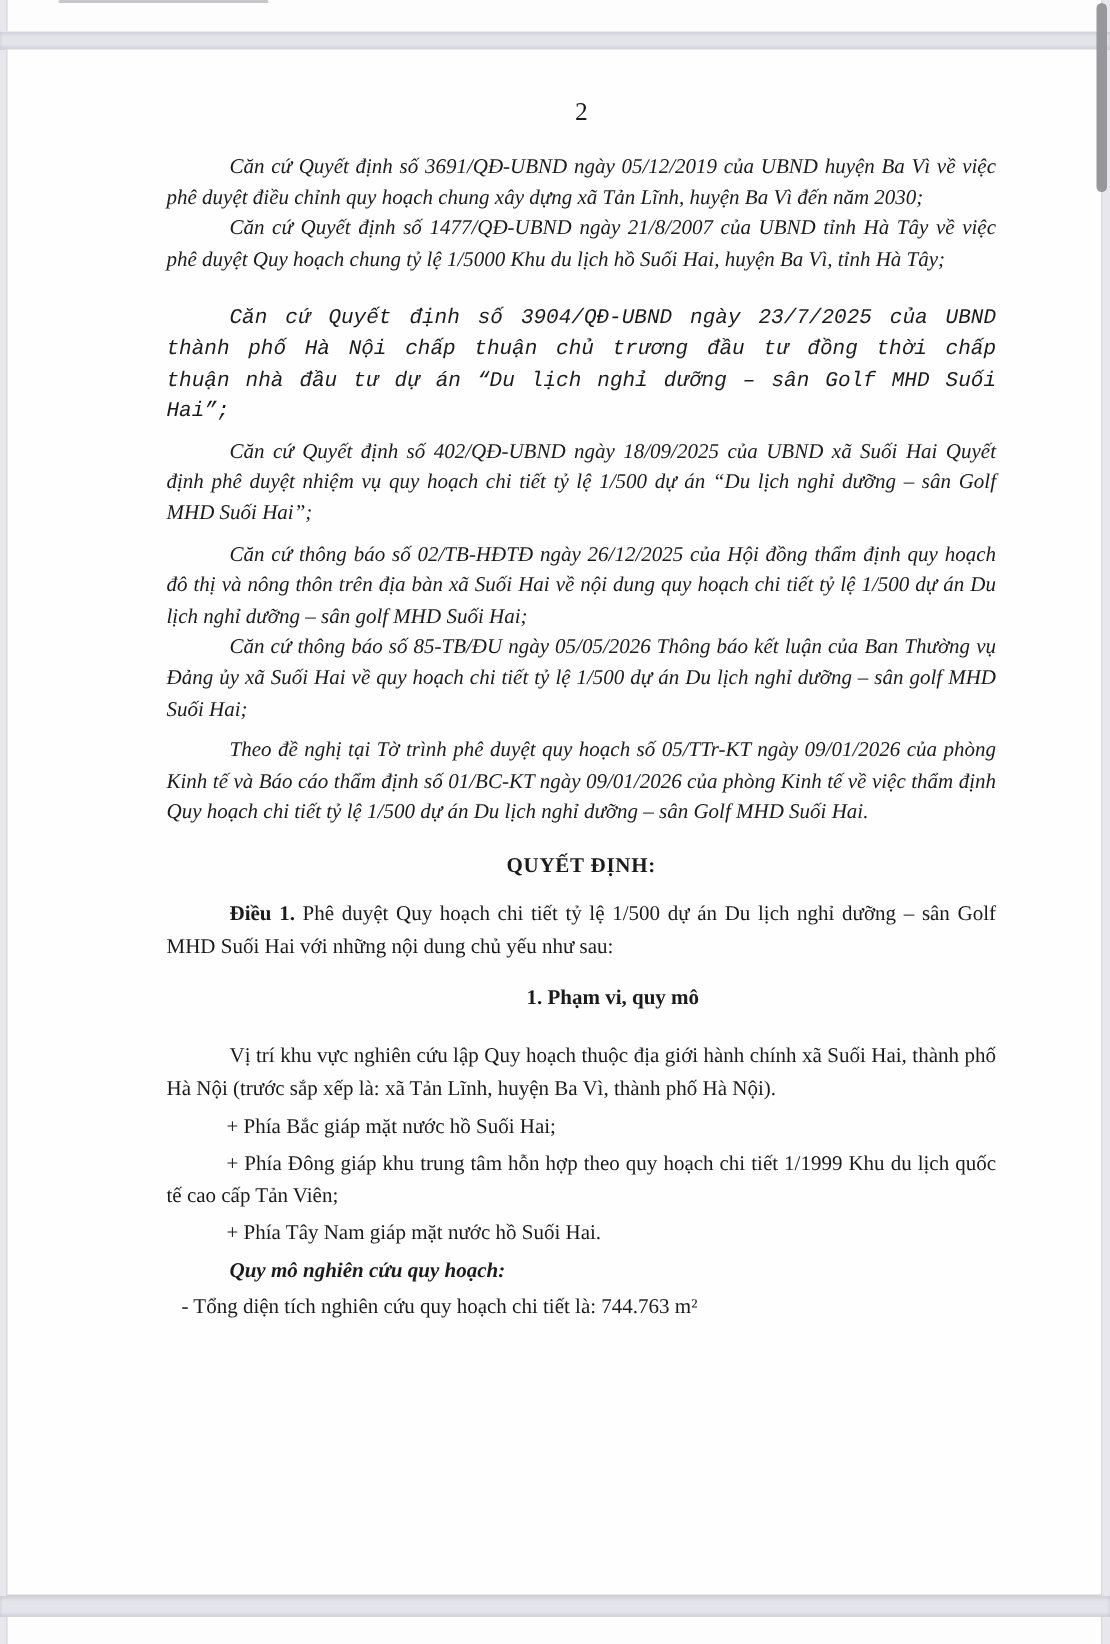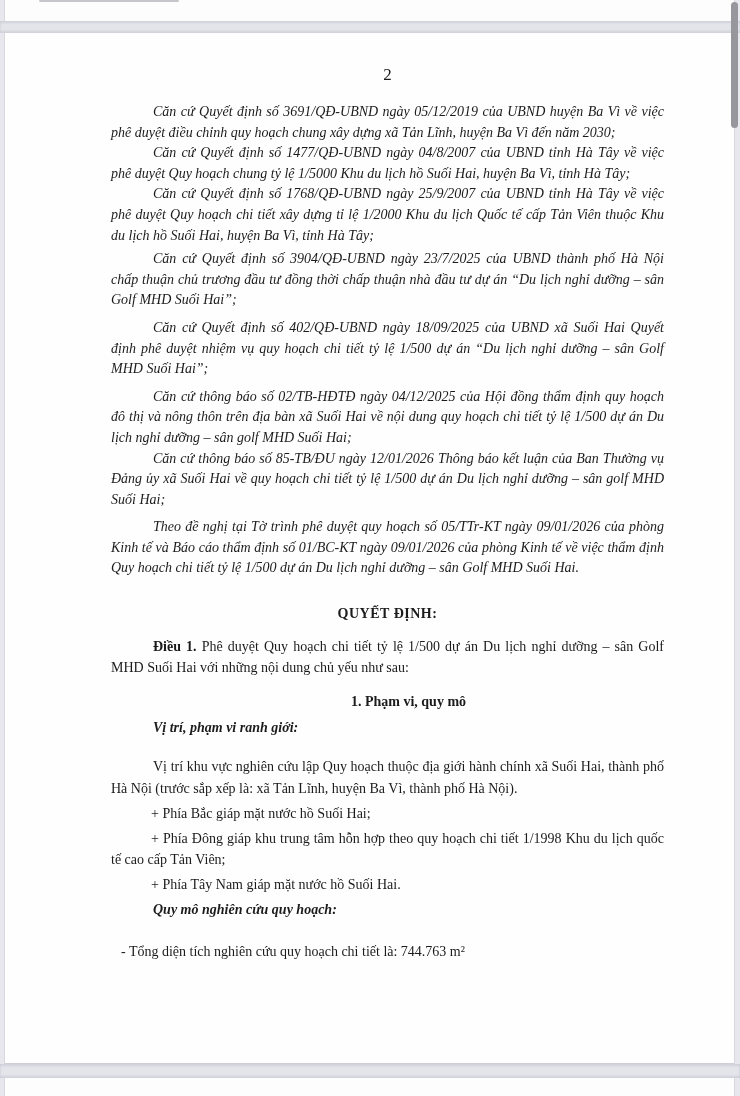--- a/index.html
+++ b/index.html
@@ -56,81 +56,79 @@
 
   
   .pagenum {
     text-align: center; font-size: 17px; margin-bottom: 17px;
   }
   .doc p { font-size: 14px; line-height: 20.6px; }
   .recital {
     font-style: italic; text-align: justify; text-indent: 42px;
   }
   .sp7 { margin-top: 7px; font-family: Liberation Serif, serif; }
-  .sp3 { margin-top: 3px; }
+  .sp3 { margin-top: 18px; font-family: Liberation Mono, monospace; }
   .heading {
     text-align: center; font-weight: 700; font-size: 18px;
-    letter-spacing: .5px; margin-top: 25px;
+    letter-spacing: .5px; margin-top: 15px;
   }
   .article {
     margin-top: 11px; text-align: justify; text-indent: 42px; line-height: 21.4px !important;
   }
   .article b { font-weight: 700; }
   .section-title {
     font-weight: 700; text-indent: 42px; margin-top: 13px; line-height: 22px !important; text-align: center;
   }
   .subhead {
     font-weight: 700; font-style: italic; text-indent: 42px; margin-top: 4px; line-height: 22px !important;
   }
   .body-text {
     text-align: justify; text-indent: 42px; margin-top: 17px; line-height: 21.4px !important;
   }
   .boundary {
     text-align: justify; text-indent: 40px; margin-top: 3.5px; line-height: 21.4px !important; font-family: Liberation Serif, serif;
   }
   .scale-line {
-    text-indent: 10px; margin-top: 20px; line-height: 21.4px !important;
+    text-indent: 10px; margin-top: 2px; line-height: 21.4px !important;
   }
 </style>
 </head>
 <body>
 
 <div class="viewer">
 
   <div class="page-fragment-top">
     <div class="prev-artifact"></div>
   </div>
 
   <div class="page-gap-top"></div>
 
   <div class="page-main">
     <div class="pagenum">2</div>
 
     <div class="doc">
       <p class="recital">Căn cứ Quyết định số 3691/QĐ-UBND ngày 05/12/2019 của UBND huyện Ba Vì về việc phê duyệt điều chỉnh quy hoạch chung xây dựng xã Tản Lĩnh, huyện Ba Vì đến năm 2030;</p>
-      <p class="recital">Căn cứ Quyết định số 1477/QĐ-UBND ngày 04/8/2007 của UBND tỉnh Hà Tây về việc phê duyệt Quy hoạch chung tỷ lệ 1/5000 Khu du lịch hồ Suối Hai, huyện Ba Vì, tỉnh Hà Tây;</p>
-      <p class="recital">Căn cứ Quyết định số 1768/QĐ-UBND ngày 25/9/2007 của UBND tỉnh Hà Tây về việc phê duyệt Quy hoạch chi tiết xây dựng tỉ lệ 1/2000 Khu du lịch Quốc tế cấp Tản Viên thuộc Khu du lịch hồ Suối Hai, huyện Ba Vì, tỉnh Hà Tây;</p>
+      <p class="recital">Căn cứ Quyết định số 1477/QĐ-UBND ngày 21/8/2007 của UBND tỉnh Hà Tây về việc phê duyệt Quy hoạch chung tỷ lệ 1/5000 Khu du lịch hồ Suối Hai, huyện Ba Vì, tỉnh Hà Tây;</p>
       <p class="recital sp3">Căn cứ Quyết định số 3904/QĐ-UBND ngày 23/7/2025 của UBND thành phố Hà Nội chấp thuận chủ trương đầu tư đồng thời chấp thuận nhà đầu tư dự án “Du lịch nghỉ dưỡng – sân Golf MHD Suối Hai”;</p>
       <p class="recital sp7">Căn cứ Quyết định số 402/QĐ-UBND ngày 18/09/2025 của UBND xã Suối Hai Quyết định phê duyệt nhiệm vụ quy hoạch chi tiết tỷ lệ 1/500 dự án “Du lịch nghỉ dưỡng – sân Golf MHD Suối Hai”;</p>
-      <p class="recital sp7">Căn cứ thông báo số 02/TB-HĐTĐ ngày 04/12/2025 của Hội đồng thẩm định quy hoạch đô thị và nông thôn trên địa bàn xã Suối Hai về nội dung quy hoạch chi tiết tỷ lệ 1/500 dự án Du lịch nghỉ dưỡng – sân golf MHD Suối Hai;</p>
-      <p class="recital">Căn cứ thông báo số 85-TB/ĐU ngày 12/01/2026 Thông báo kết luận của Ban Thường vụ Đảng ủy xã Suối Hai về quy hoạch chi tiết tỷ lệ 1/500 dự án Du lịch nghỉ dưỡng – sân golf MHD Suối Hai;</p>
+      <p class="recital sp7">Căn cứ thông báo số 02/TB-HĐTĐ ngày 26/12/2025 của Hội đồng thẩm định quy hoạch đô thị và nông thôn trên địa bàn xã Suối Hai về nội dung quy hoạch chi tiết tỷ lệ 1/500 dự án Du lịch nghỉ dưỡng – sân golf MHD Suối Hai;</p>
+      <p class="recital">Căn cứ thông báo số 85-TB/ĐU ngày 05/05/2026 Thông báo kết luận của Ban Thường vụ Đảng ủy xã Suối Hai về quy hoạch chi tiết tỷ lệ 1/500 dự án Du lịch nghỉ dưỡng – sân golf MHD Suối Hai;</p>
       <p class="recital sp7">Theo đề nghị tại Tờ trình phê duyệt quy hoạch số 05/TTr-KT ngày 09/01/2026 của phòng Kinh tế và Báo cáo thẩm định số 01/BC-KT ngày 09/01/2026 của phòng Kinh tế về việc thẩm định Quy hoạch chi tiết tỷ lệ 1/500 dự án Du lịch nghỉ dưỡng – sân Golf MHD Suối Hai.</p>
 
       <p class="heading">QUYẾT ĐỊNH:</p>
 
       <p class="article"><b>Điều 1.</b><span> Phê duyệt Quy hoạch chi tiết tỷ lệ 1/500 dự án Du lịch nghỉ dưỡng – sân Golf MHD Suối Hai với những nội dung chủ yếu như sau:</span></p>
 
       <p class="section-title">1. Phạm vi, quy mô</p>
 
-      <p class="subhead">Vị trí, phạm vi ranh giới:</p>
 
       <p class="body-text">Vị trí khu vực nghiên cứu lập Quy hoạch thuộc địa giới hành chính xã Suối Hai, thành phố Hà Nội (trước sắp xếp là: xã Tản Lĩnh, huyện Ba Vì, thành phố Hà Nội).</p>
 
       <p class="boundary">+ Phía Bắc giáp mặt nước hồ Suối Hai;</p>
-      <p class="boundary">+ Phía Đông giáp khu trung tâm hỗn hợp theo quy hoạch chi tiết 1/1998 Khu du lịch quốc tế cao cấp Tản Viên;</p>
+      <p class="boundary">+ Phía Đông giáp khu trung tâm hỗn hợp theo quy hoạch chi tiết 1/1999 Khu du lịch quốc tế cao cấp Tản Viên;</p>
       <p class="boundary">+ Phía Tây Nam giáp mặt nước hồ Suối Hai.</p>
 
       <p class="subhead">Quy mô nghiên cứu quy hoạch:</p>
 
       <p class="scale-line">- Tổng diện tích nghiên cứu quy hoạch chi tiết là: 744.763 m²</p>
     </div>
   </div>
 
   <div class="page-gap-bottom"></div>
 

